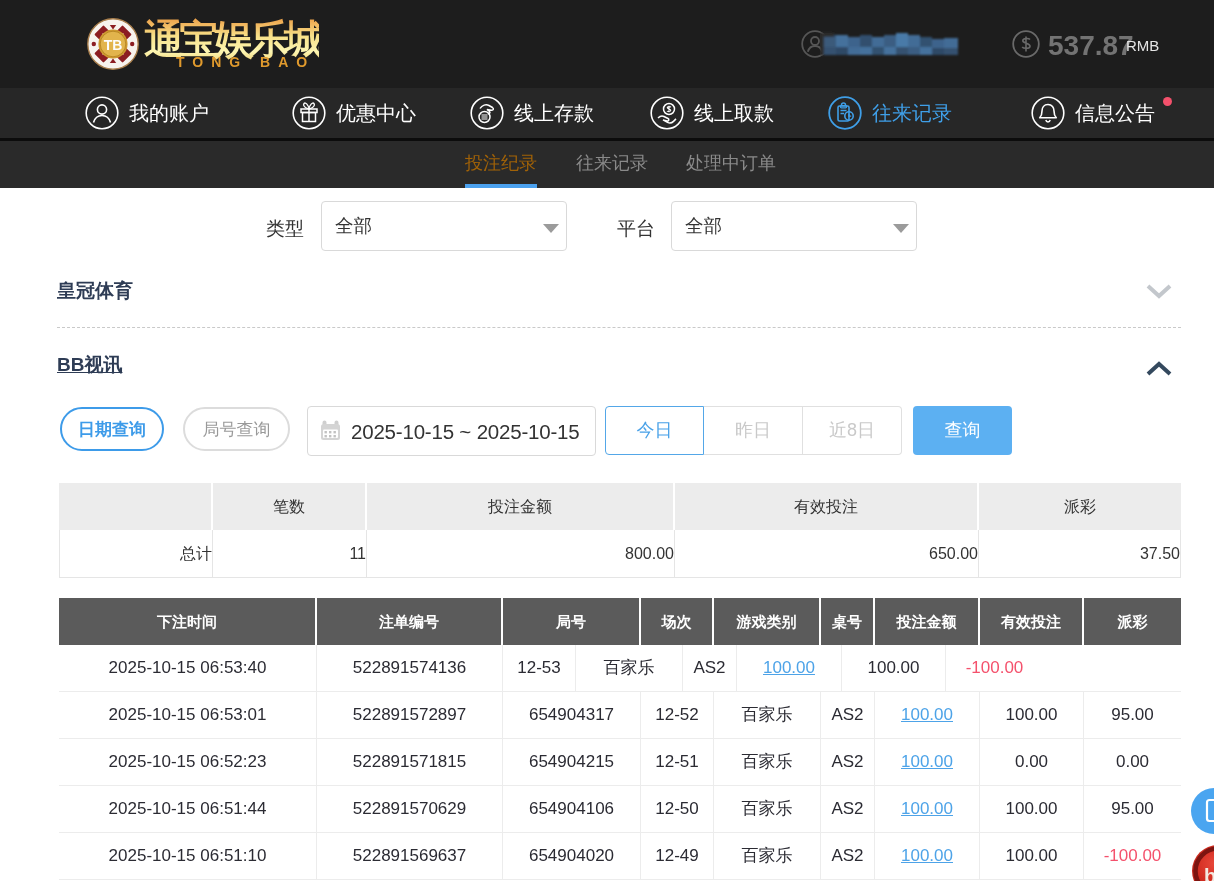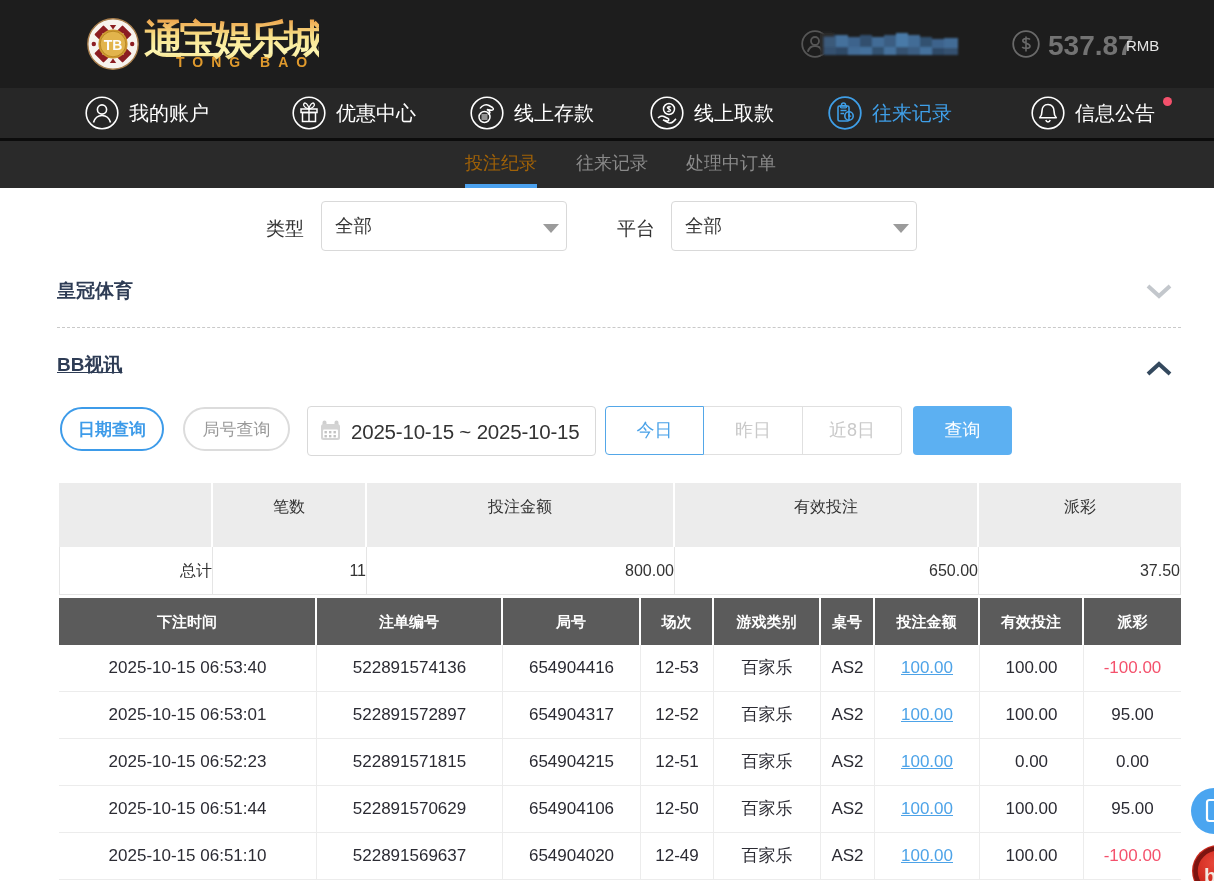--- a/index.html
+++ b/index.html
@@ -52,21 +52,21 @@
 .datebox .txt { position:absolute; left:43px; top:13px; letter-spacing:-0.2px; }
 .dgrp { position:absolute; left:605px; top:406px; height:49px; display:flex; }
 .dbtn { width:99px; height:49px; font-size:18px; text-align:center; line-height:47px;
   border:1px solid #e0e0e0; border-left:none; color:#c9c9c9; background:#fff; }
 .dbtn.first { border:1px solid #54a7e8; color:#4aa2e8; border-radius:4px 0 0 4px; }
 .dbtn.last { border-radius:0 4px 4px 0; }
 .qbtn { position:absolute; left:913px; top:406px; width:99px; height:49px; background:#5cb0f2;
   border-radius:4px; color:#fff; font-size:18px; text-align:center; line-height:49px; }
 
 .stab { position:absolute; left:59px; top:483px; width:1122px; }
-.stab .hrow { display:flex; height:64px; }
+.stab .hrow { display:flex; height:47px; }
 .stab .hcell { background:#ececec; color:#333; font-size:16px; text-align:center; line-height:47px;
   border-right:2px solid #fff; }
 .stab .hcell:last-child { border-right:none; }
 .stab .drow { display:flex; height:48px; border-bottom:1px solid #e5e5e5; }
 .stab .dcell { font-size:16px; color:#333; text-align:right; line-height:48px;
   border-right:1px solid #e5e5e5; }
 .stab .dcell:first-child { border-left:1px solid #e5e5e5; }
 
 .mtab { position:absolute; left:59px; top:598px; width:1122px; }
 .mtab .hrow { display:flex; height:47px; }
@@ -300,21 +300,20 @@
     <div class="hcell c4">场次</div>
     <div class="hcell c5">游戏类别</div>
     <div class="hcell c6">桌号</div>
     <div class="hcell c7">投注金额</div>
     <div class="hcell c8">有效投注</div>
     <div class="hcell c9">派彩</div>
   </div>
   <div class="drow">
     <div class="dcell c1">2025-10-15 06:53:40</div>
     <div class="dcell c2">522891574136</div>
-    <div class="dcell c3">654904416</div>
     <div class="dcell c4">12-53</div>
     <div class="dcell c5">百家乐</div>
     <div class="dcell c6">AS2</div>
     <div class="dcell c7"><span class="blue">100.00</span></div>
     <div class="dcell c8">100.00</div>
     <div class="dcell c9 neg">-100.00</div>
   </div>
   <div class="drow">
     <div class="dcell c1">2025-10-15 06:53:01</div>
     <div class="dcell c2">522891572897</div>

